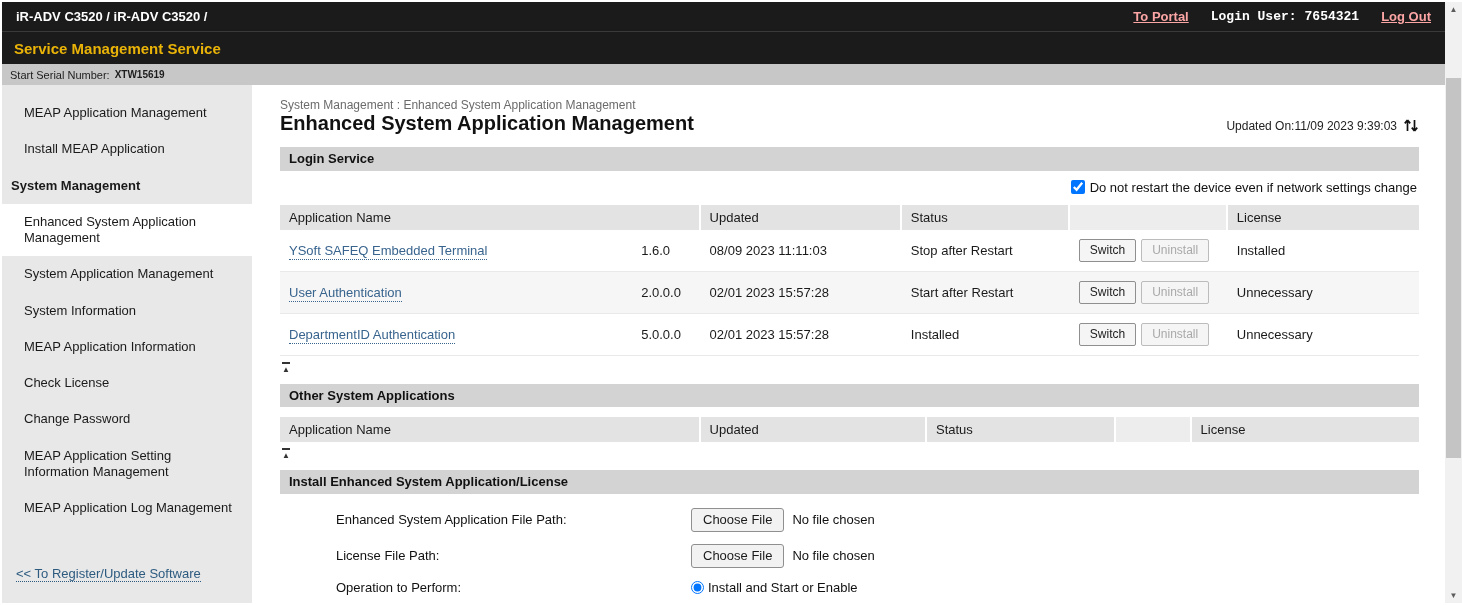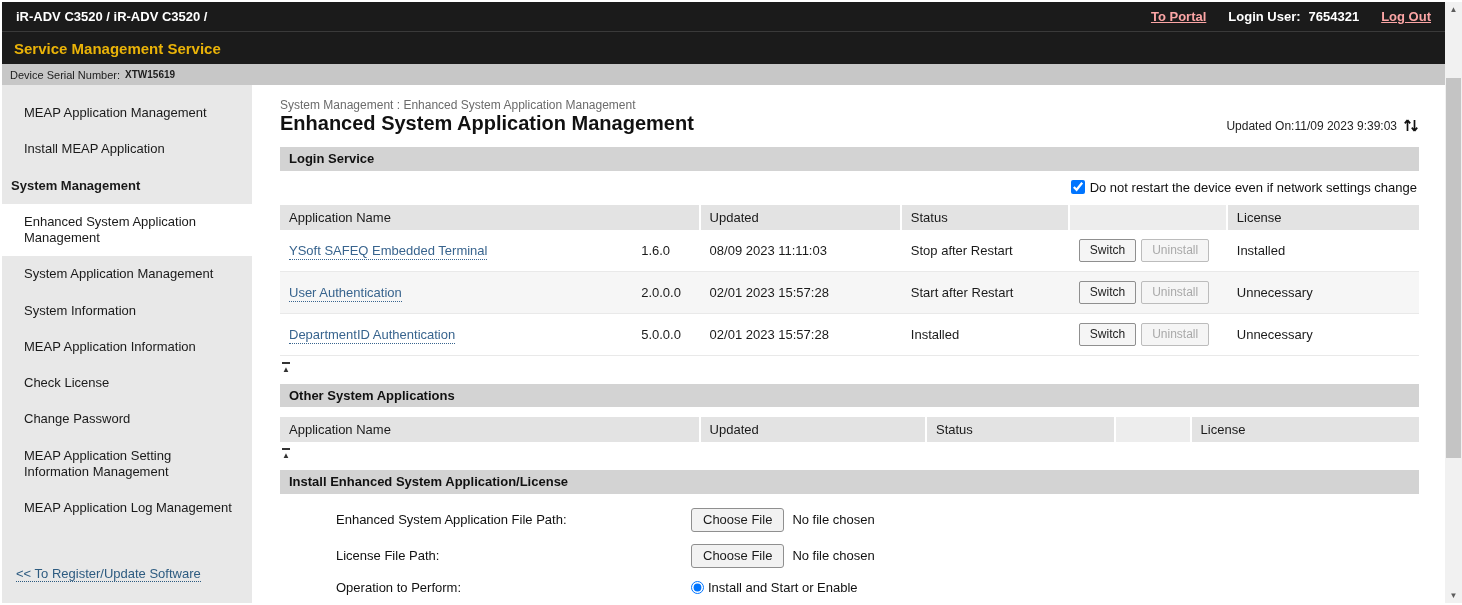--- a/index.html
+++ b/index.html
@@ -14,21 +14,21 @@
   .page-main { width: 1443px; display: flex; flex-direction: column; }
 
   
   .topbar {
     background: #1b1b1b; color: #fff; height: 29px; flex-shrink: 0;
     display: flex; align-items: center; justify-content: space-between;
     padding: 0 14px; font-size: 13px; font-weight: bold;
   }
   .topbar-right { display: flex; align-items: center; gap: 22px; }
   .toplink { color: #fca5a5; text-decoration: underline; cursor: pointer; }
-  .login-user { display: flex; gap: 8px; }
+  .login-user { display: flex; gap: 8px; font-family: Liberation Mono, monospace; }
   .servicebar {
     background: #1b1b1b; color: #eab308; height: 33px; flex-shrink: 0;
     display: flex; align-items: center; padding: 0 12px;
     font-size: 15px; font-weight: bold; border-top: 1px solid #3a3a3a;
   }
   .serialbar {
     background: #c7c7c7; color: #1d1d1d; height: 21px; flex-shrink: 0;
     display: flex; align-items: center; padding: 0 8px; font-size: 11px;
   }
   .serial-value { font-size: 10px; font-weight: bold; margin-left: 5px; }
@@ -142,21 +142,21 @@
         </span>
         <span class="toplink">Log Out</span>
       </span>
     </div>
 
     <div class="servicebar">
       <span>Service Management Service</span>
     </div>
 
     <div class="serialbar">
-      <span>Device Serial Number:</span>
+      <span>Start Serial Number:</span>
       <span class="serial-value">XTW15619</span>
     </div>
 
     <div class="layout">
 
       <div class="sidebar">
         <div class="side-item">MEAP Application Management</div>
         <div class="side-item">Install MEAP Application</div>
         <div class="side-item section">System Management</div>
         <div class="side-item selected">Enhanced System Application Management</div>

